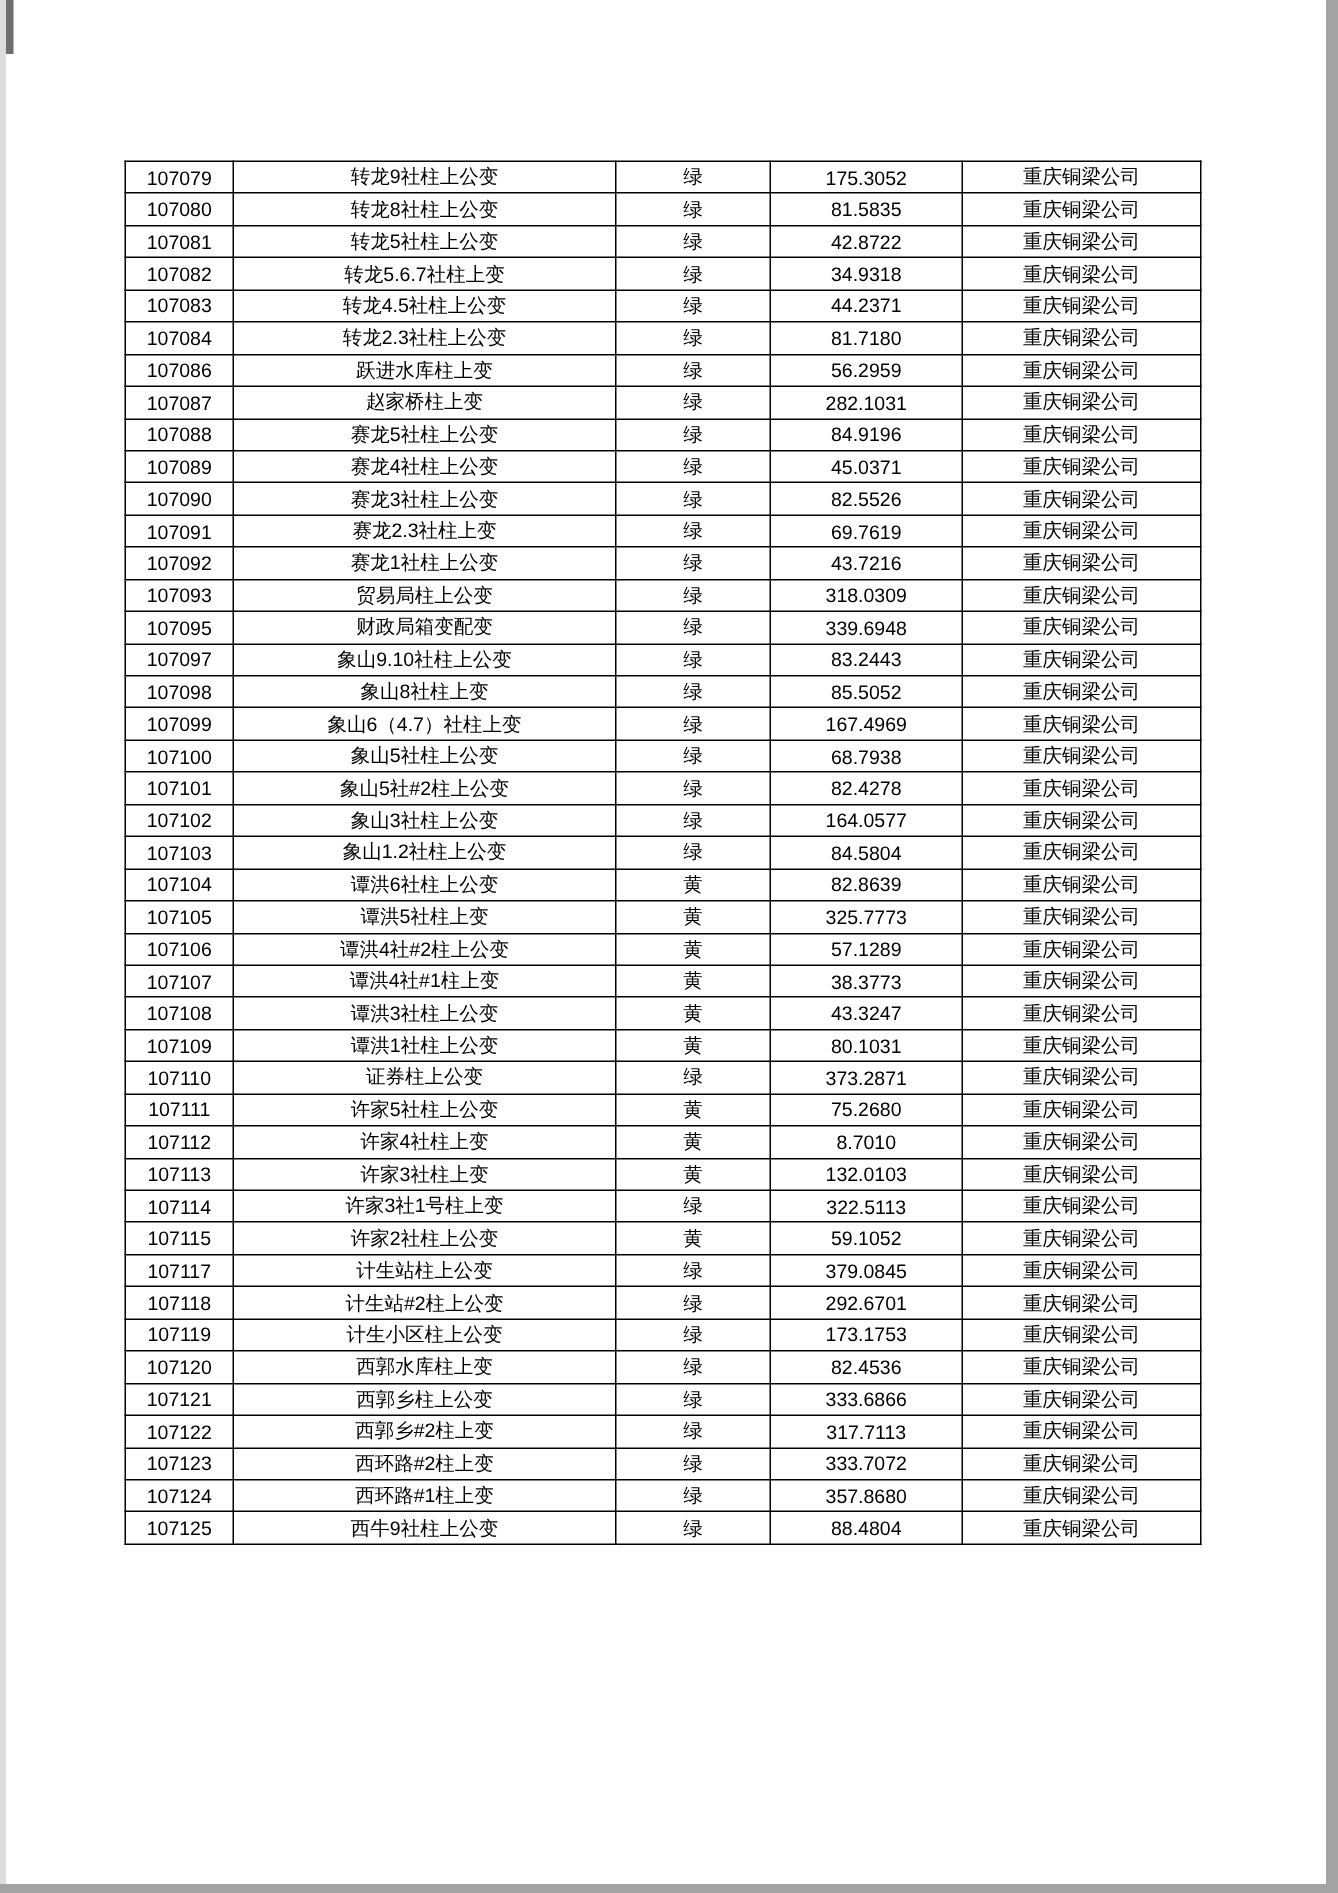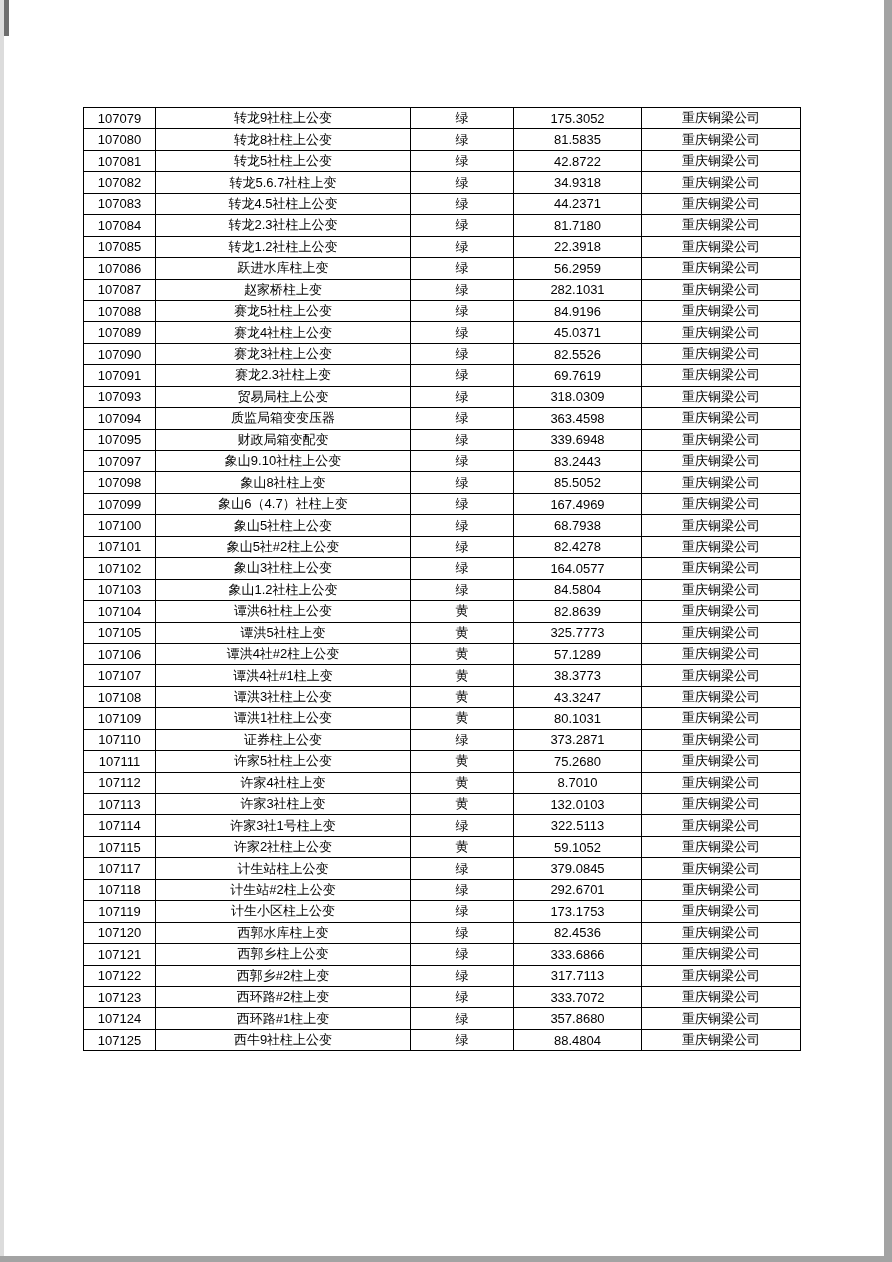--- a/index.html
+++ b/index.html
@@ -114,27 +114,20 @@
     <td>重庆铜梁公司</td>
   </tr>
       <tr>
     <td>107084</td>
     <td>转龙2.3社柱上公变</td>
     <td>绿</td>
     <td>81.7180</td>
     <td>重庆铜梁公司</td>
   </tr>
       <tr>
-    <td>107085</td>
-    <td>转龙1.2社柱上公变</td>
-    <td>绿</td>
-    <td>22.3918</td>
-    <td>重庆铜梁公司</td>
-  </tr>
-      <tr>
     <td>107086</td>
     <td>跃进水库柱上变</td>
     <td>绿</td>
     <td>56.2959</td>
     <td>重庆铜梁公司</td>
   </tr>
       <tr>
     <td>107087</td>
     <td>赵家桥柱上变</td>
     <td>绿</td>
@@ -163,31 +156,31 @@
     <td>重庆铜梁公司</td>
   </tr>
       <tr>
     <td>107091</td>
     <td>赛龙2.3社柱上变</td>
     <td>绿</td>
     <td>69.7619</td>
     <td>重庆铜梁公司</td>
   </tr>
       <tr>
+    <td>107092</td>
+    <td>赛龙1社柱上公变</td>
+    <td>绿</td>
+    <td>43.7216</td>
+    <td>重庆铜梁公司</td>
+  </tr>
+      <tr>
     <td>107093</td>
     <td>贸易局柱上公变</td>
     <td>绿</td>
     <td>318.0309</td>
-    <td>重庆铜梁公司</td>
-  </tr>
-      <tr>
-    <td>107094</td>
-    <td>质监局箱变变压器</td>
-    <td>绿</td>
-    <td>363.4598</td>
     <td>重庆铜梁公司</td>
   </tr>
       <tr>
     <td>107095</td>
     <td>财政局箱变配变</td>
     <td>绿</td>
     <td>339.6948</td>
     <td>重庆铜梁公司</td>
   </tr>
       <tr>

